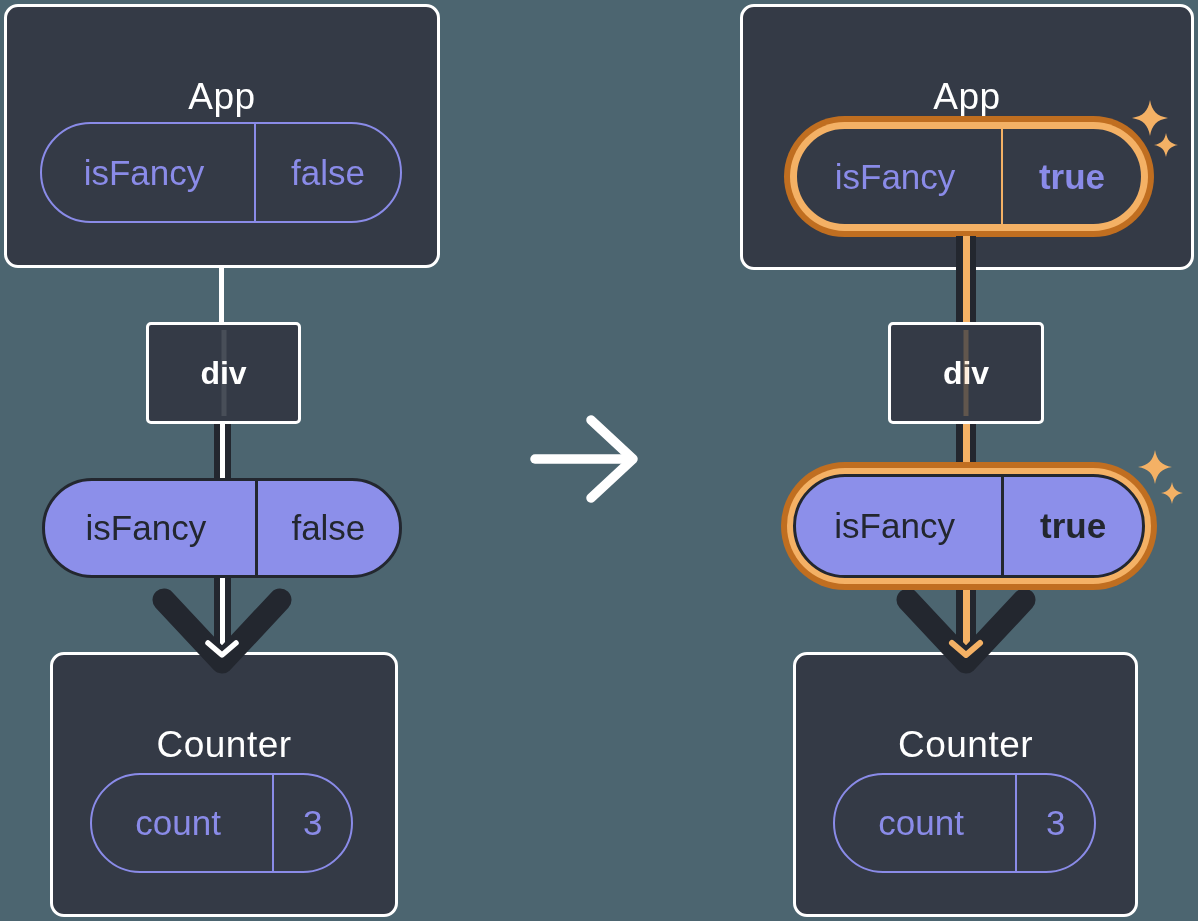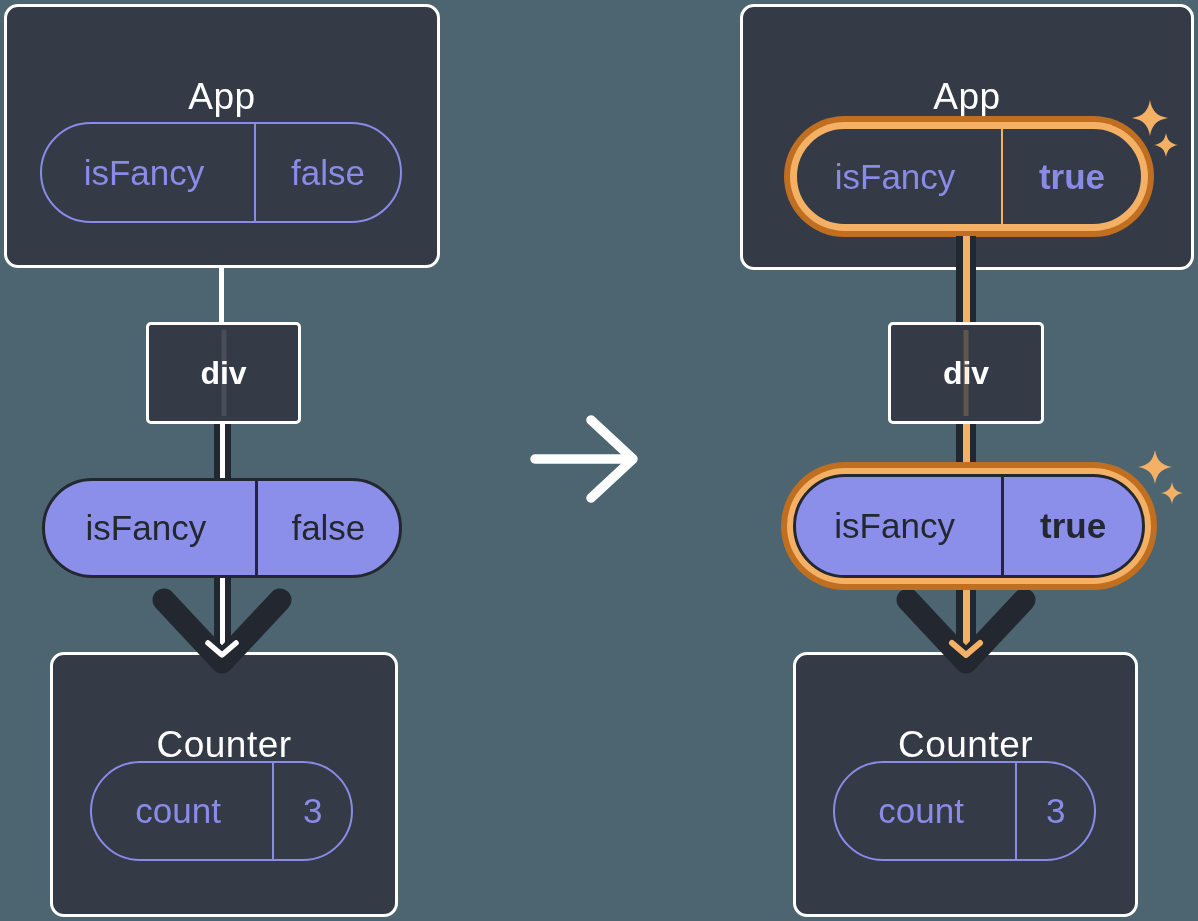--- a/index.html
+++ b/index.html
@@ -34,21 +34,21 @@
   }
   .pill .cell{
     display:flex; align-items:center; justify-content:center;
     box-sizing:border-box;
   }
   .pill .cell-name{flex:0 0 57%;}
   .pill .cell-value{flex:1 1 auto;margin-left:8px;}
   .pill-outline{border:2.5px solid var(--purple); color:var(--purple);}
   .pill-outline .cell-value{border-left:2.5px solid var(--purple);}
   .app-pill-left{left:33px; top:115px; width:362px; height:101px;}
-  .counter-pill{left:37px; top:106px; width:263px; height:100px;}
+  .counter-pill{left:37px; top:118px; width:263px; height:100px;}
   .counter-pill .cell-name{flex:0 0 66.5%;}
   .counter-pill .cell-value{border-left:2.5px solid var(--purple);}
   
   .app-pill-right{
     left:52px; top:120px; width:348px; height:99px;
     background:var(--panel); color:var(--purple);
     border:2.5px solid var(--orange-light);
     box-shadow:0 0 0 5px var(--orange-light), 0 0 0 11px var(--orange);
   }
   .app-pill-right .cell-value{border-left:2.5px solid var(--orange-light); font-weight:700;}

